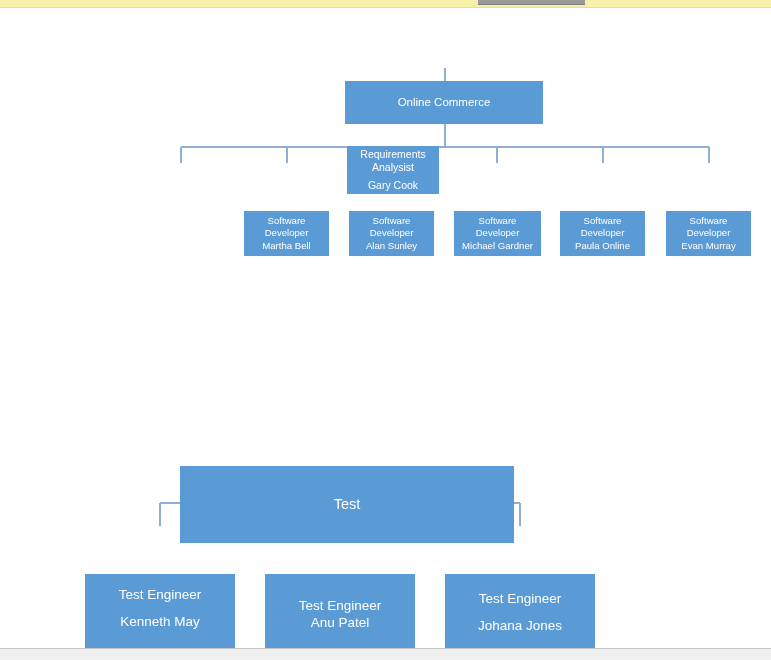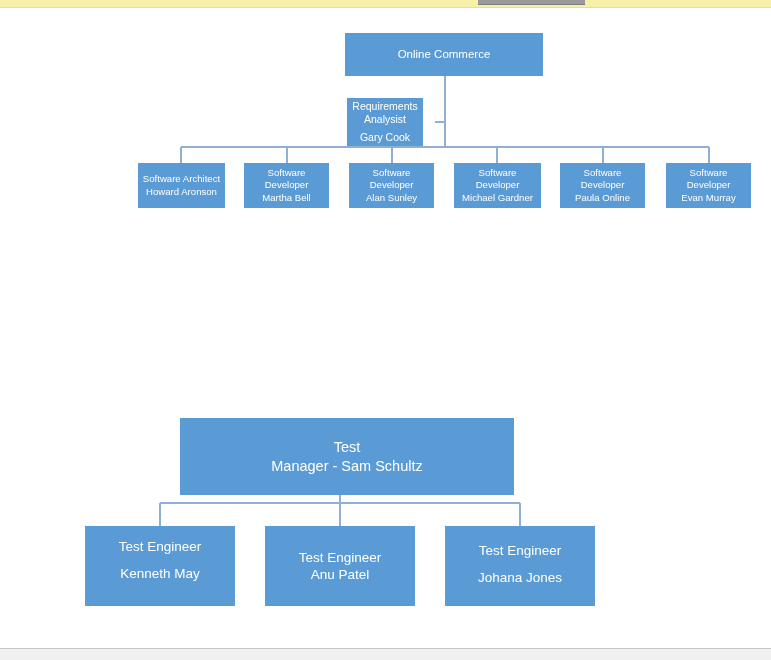--- a/index.html
+++ b/index.html
@@ -60,37 +60,38 @@
     position: absolute;
     background: #5B9BD5;
     color: #ffffff;
     display: flex;
     flex-direction: column;
     align-items: center;
     box-sizing: border-box;
     text-align: center;
     line-height: 1.28;
     white-space: nowrap;
+    margin-top: 48px;
   }
   .node .line {
     display: block;
   }
 
   
   .node.root {
     left: 345px; top: 25px;
     width: 198px; height: 43px;
     justify-content: center;
     font-size: 11.5px;
   }
 
   
   .node.assistant {
     left: 347px; top: 90px;
-    width: 76px; height: 48px;
+    width: 92px; height: 48px;
     justify-content: center;
     font-size: 10.5px;
   }
   .node.assistant .gap {
     height: 4px;
   }
 
   
   .node.staff {
     top: 155px;
@@ -173,24 +174,20 @@
     <span class="line">Online Commerce</span>
   </div>
 
   <div class="node assistant">
     <span class="line">Requirements</span>
     <span class="line">Analysist</span>
     <span class="gap"></span>
     <span class="line">Gary Cook</span>
   </div>
 
-  <div class="node staff wide" style="left:138px;">
-    <span class="line">Software Architect</span>
-    <span class="line">Howard Aronson</span>
-  </div>
 
   <div class="node staff narrow" style="left:244px;">
     <span class="line">Software</span>
     <span class="line">Developer</span>
     <span class="line">Martha Bell</span>
   </div>
 
   <div class="node staff narrow" style="left:349px;">
     <span class="line">Software</span>
     <span class="line">Developer</span>
@@ -210,21 +207,20 @@
   </div>
 
   <div class="node staff narrow" style="left:666px;">
     <span class="line">Software</span>
     <span class="line">Developer</span>
     <span class="line">Evan Murray</span>
   </div>
 
   <div class="node manager2">
     <span class="line">Test</span>
-    <span class="line">Manager - Sam Schultz</span>
   </div>
 
   <div class="node engineer e0">
     <span class="line">Test Engineer</span>
     <span class="gap"></span>
     <span class="line">Kenneth May</span>
   </div>
 
   <div class="node engineer e1">
     <span class="line">Test Engineer</span>

